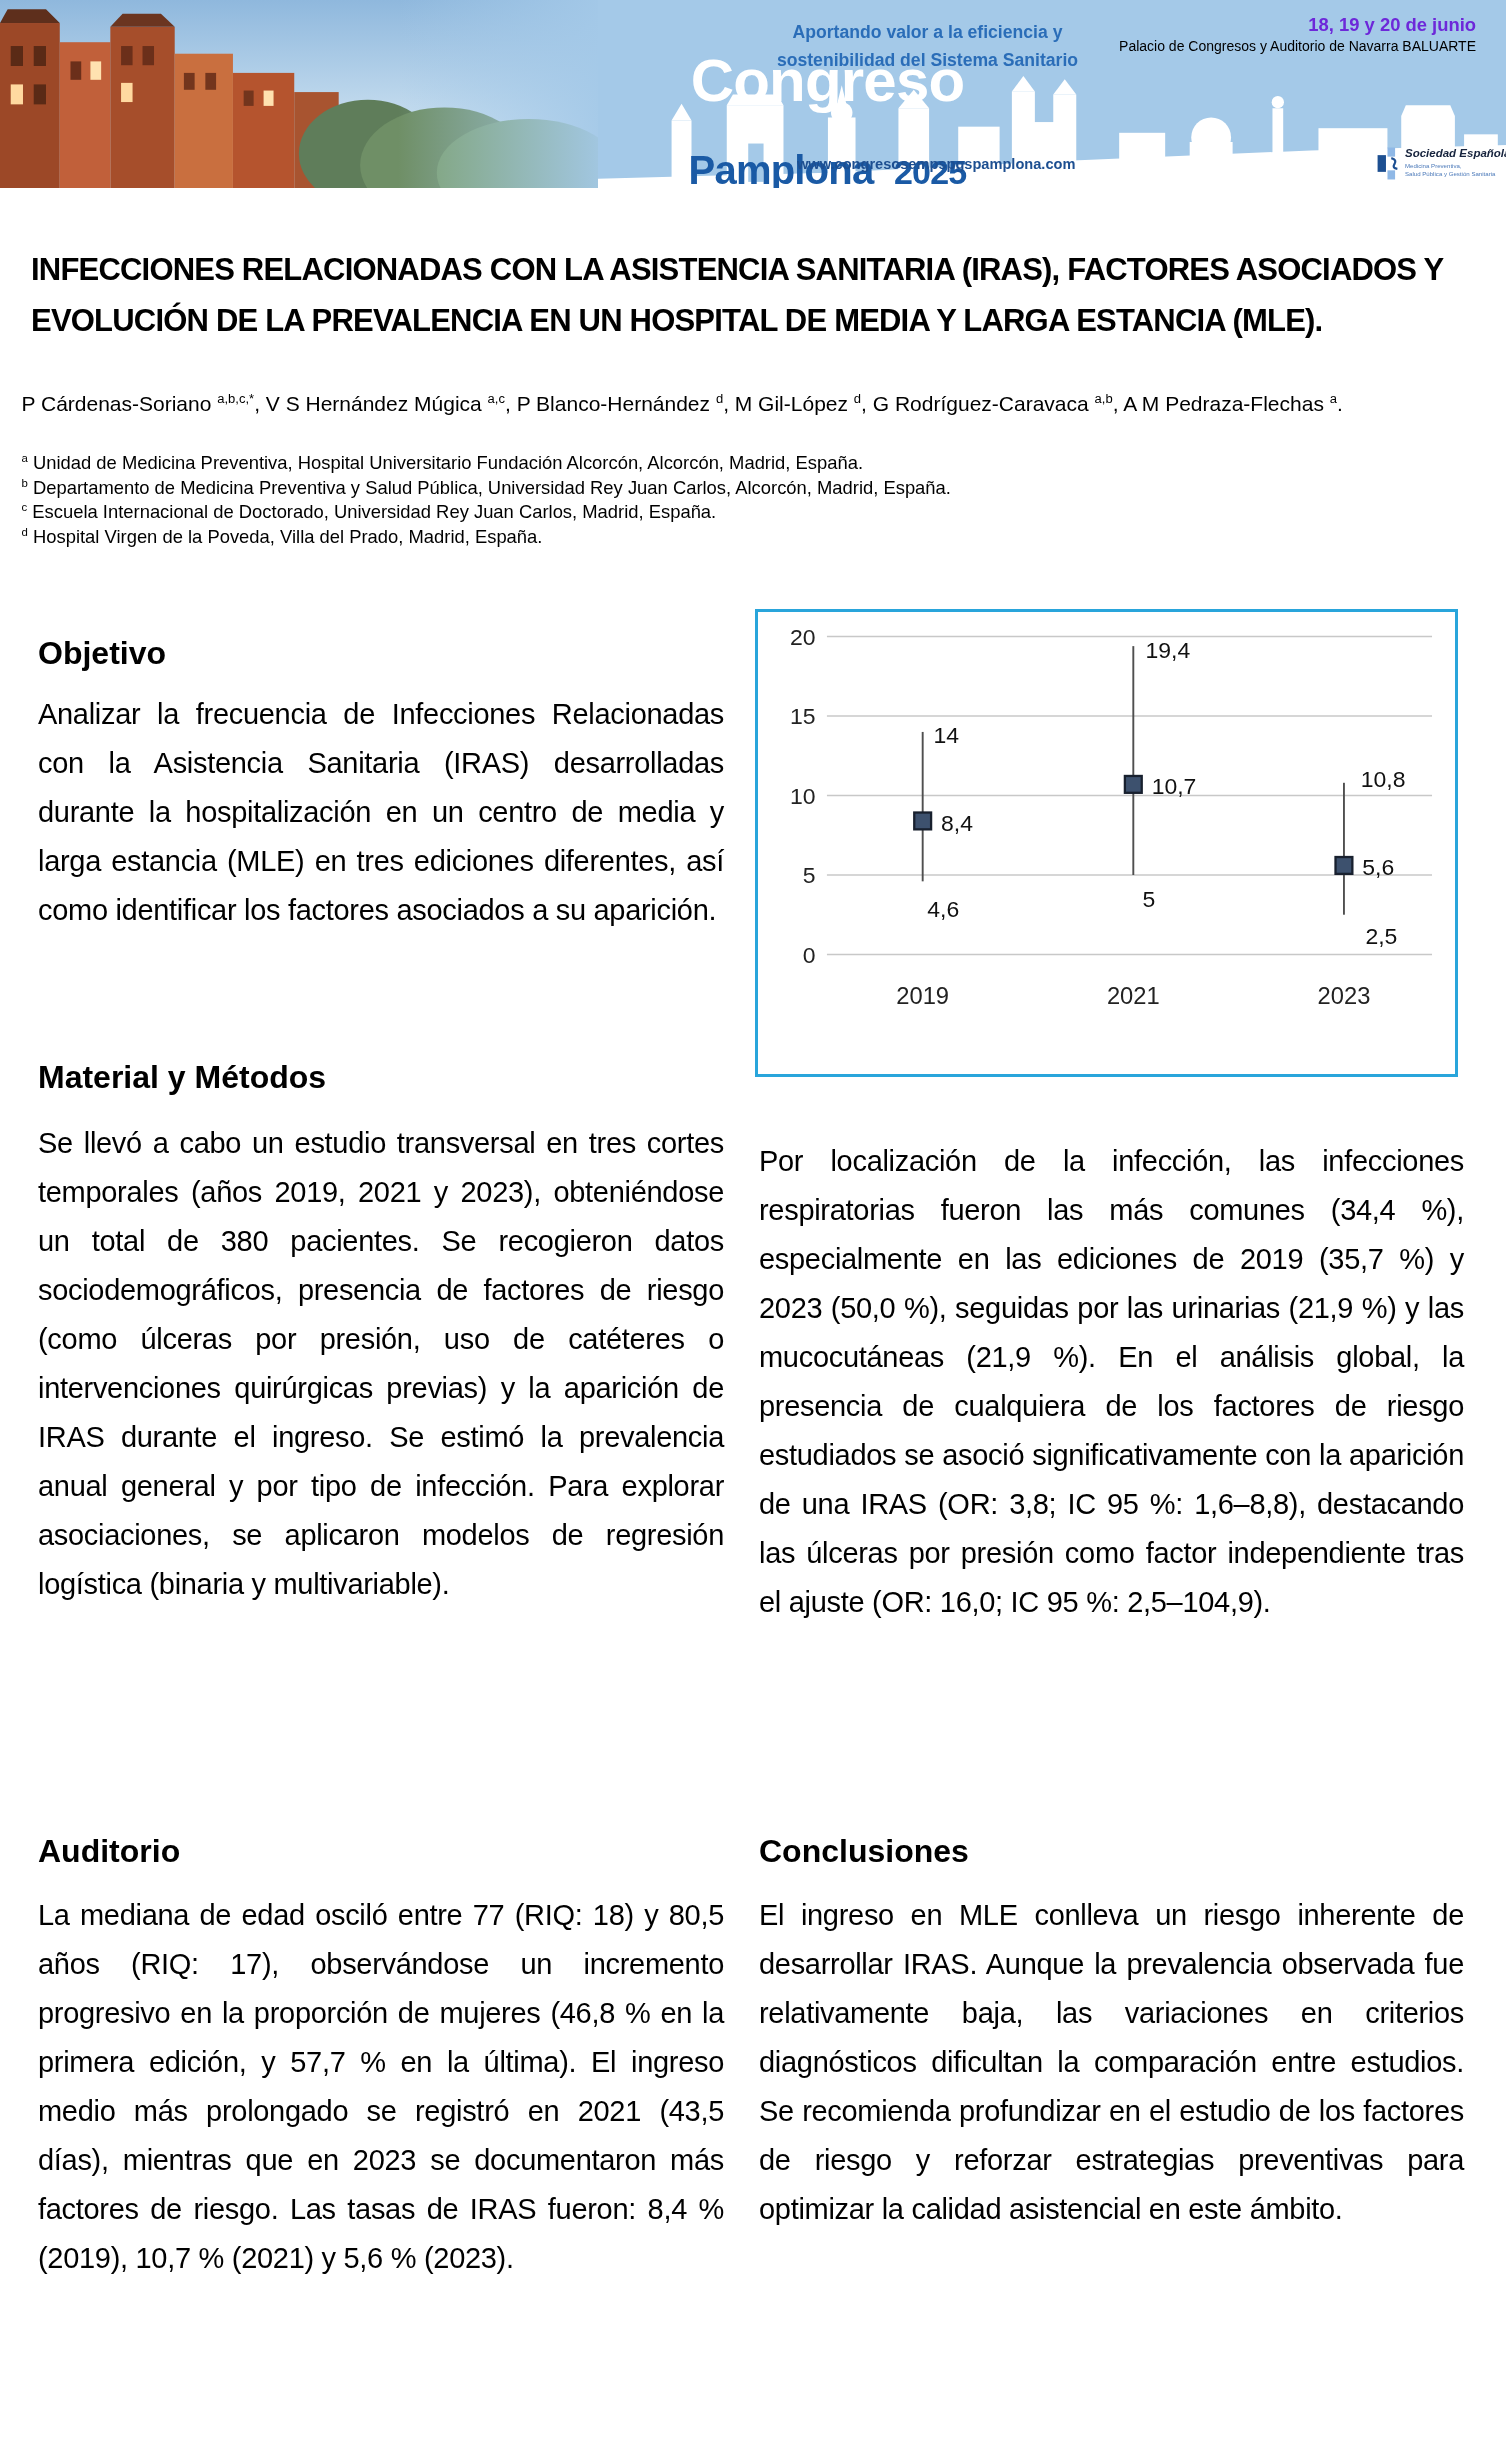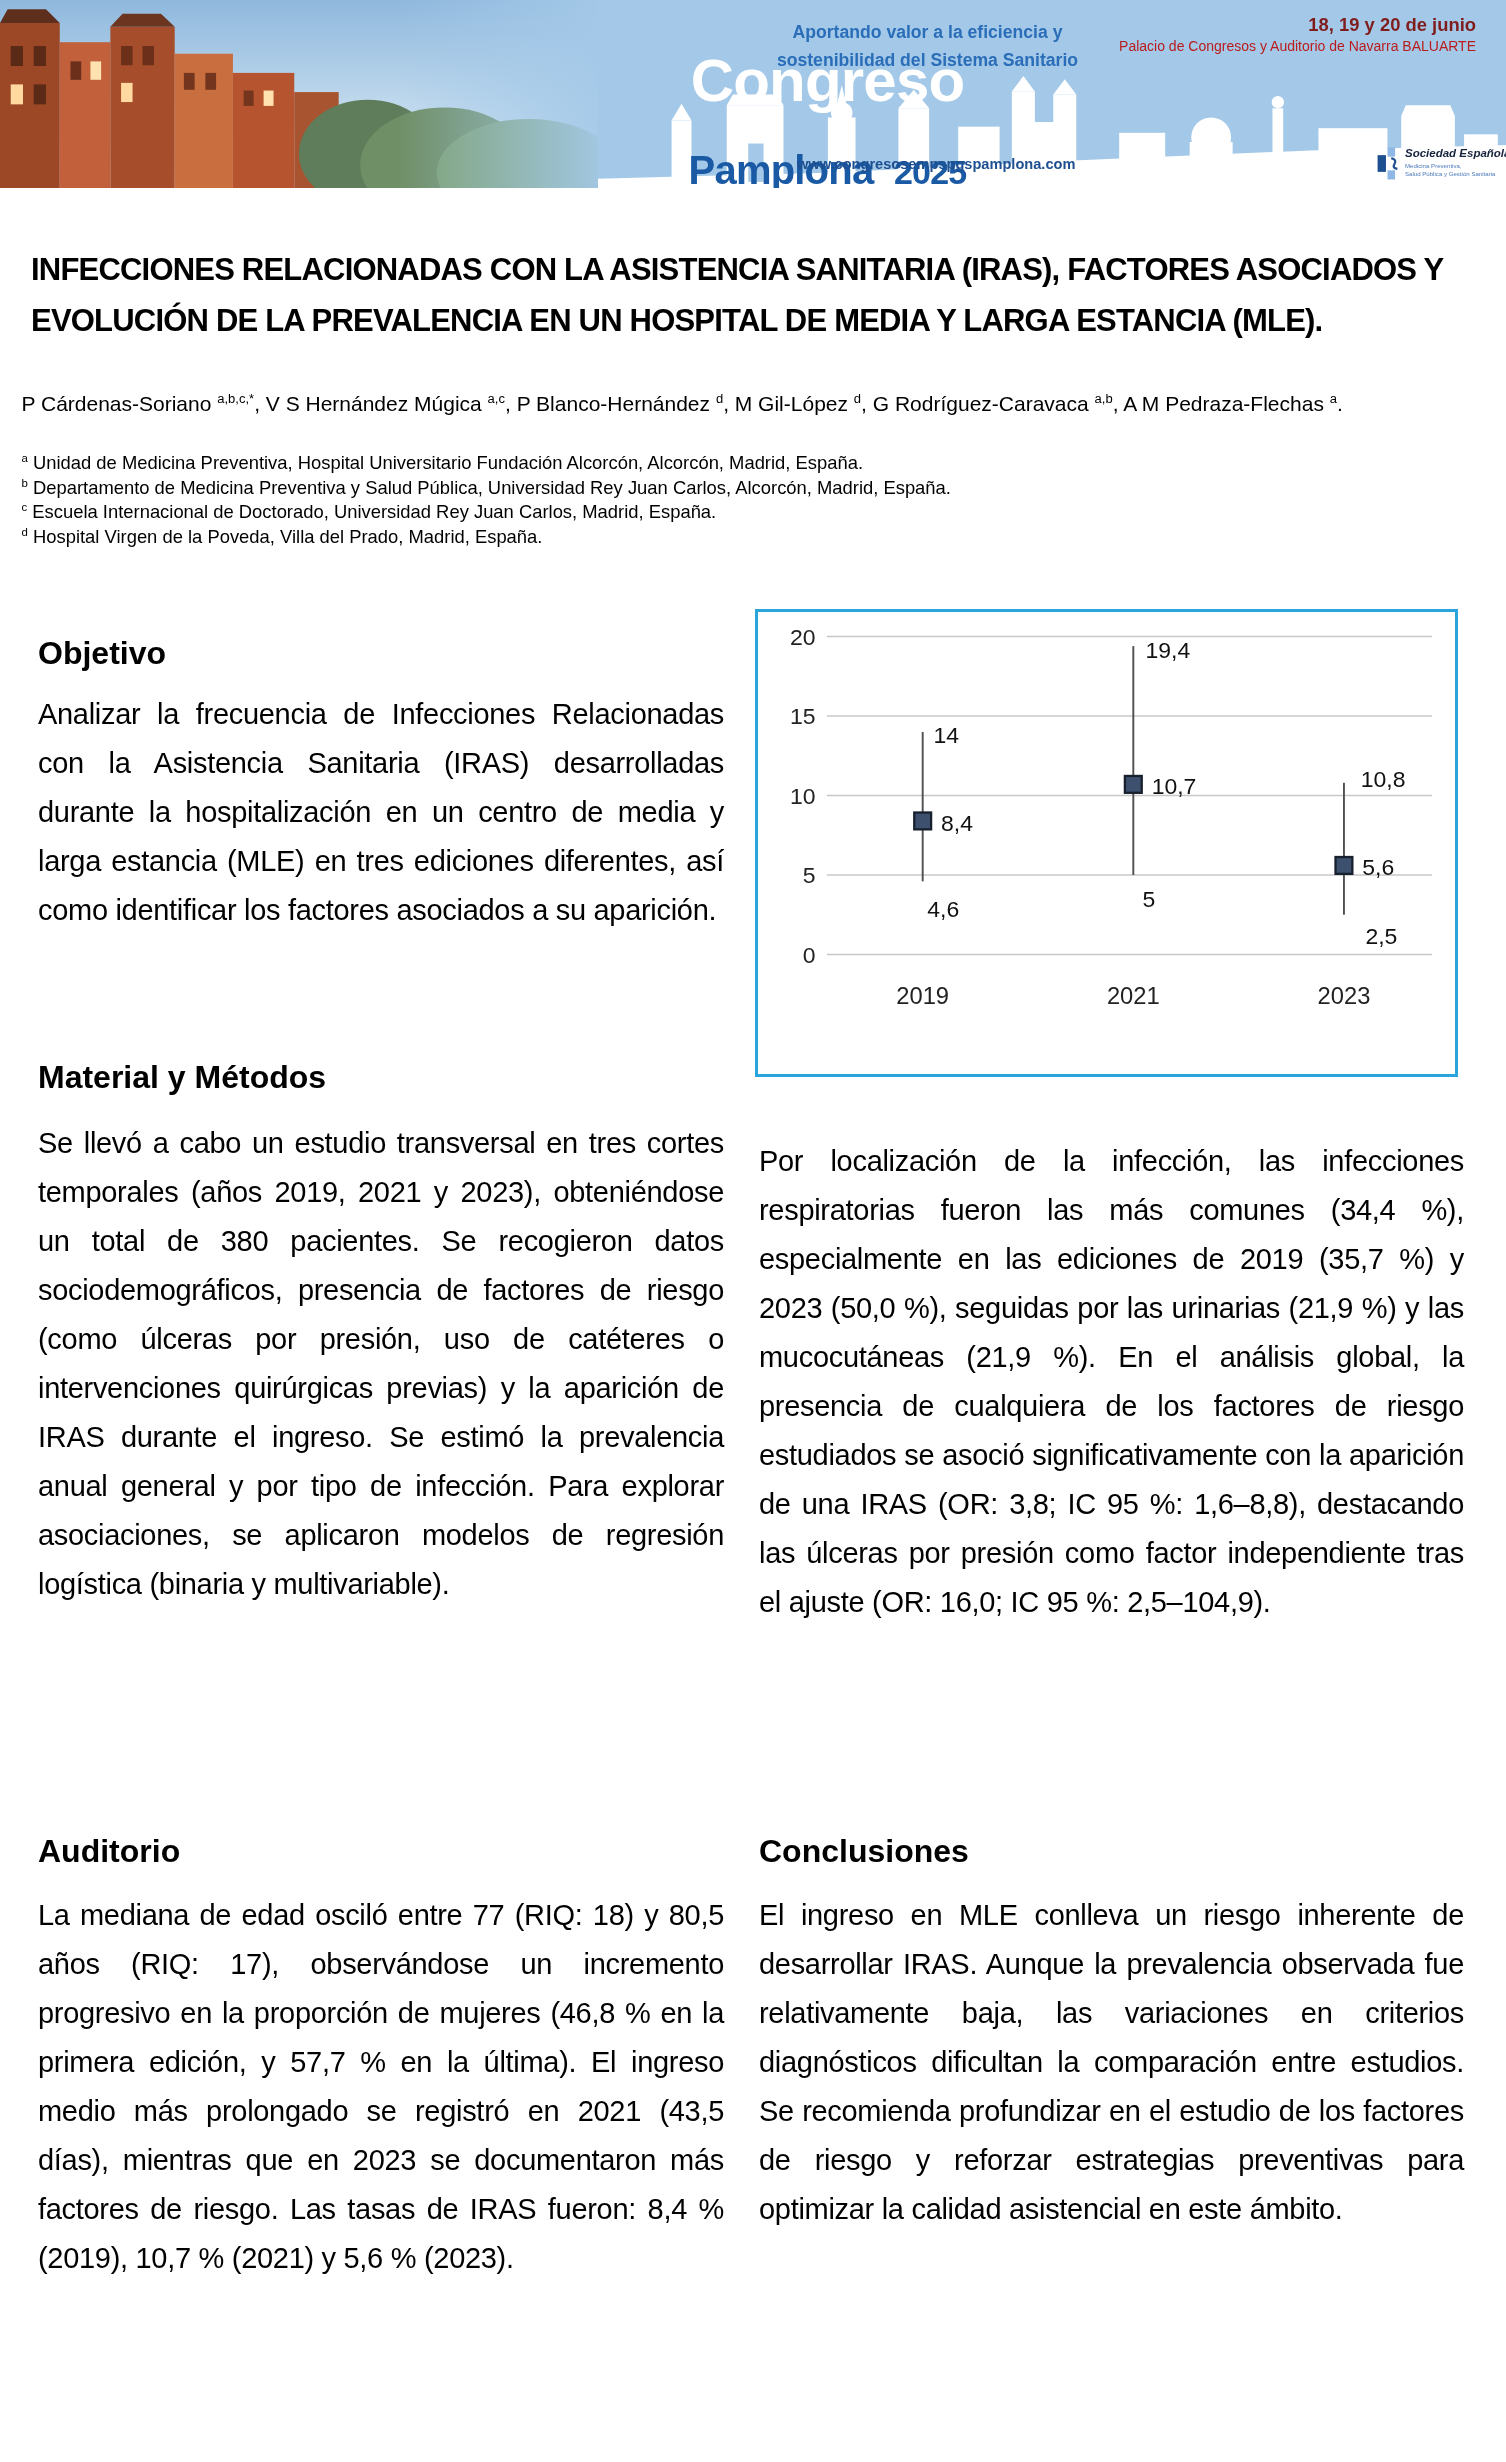--- a/index.html
+++ b/index.html
@@ -12,22 +12,22 @@
   .skyline{position:absolute;left:0;bottom:0;width:909px;height:115px;}
   .congress-title{position:absolute;left:628px;top:0;width:399px;height:188px;text-align:center;line-height:1;}
   .ct-line{position:absolute;width:100%;font-weight:bold;letter-spacing:-0.8px;}
   .ct1{top:12.3px;font-size:41px;}
   .ct2{top:51px;font-size:60px;color:#ffffff;}
   .ct3{top:112px;font-size:40px;}
   .ct4{top:150px;font-size:40px;color:#1a5aa5;}
   .dk{color:#1a5aa5;} .wh{color:#ffffff;}
   .ct-year{font-size:34px;}
   .tagline{position:absolute;left:759px;top:18.4px;width:337px;text-align:center;color:#2a6db8;font-size:17.6px;line-height:28px;font-weight:bold;}
-  .banner-dates{position:absolute;right:31px;top:14px;width:536px;text-align:right;color:#7f1d1d;font-size:18.4px;font-weight:bold;}
-  .banner-venue{position:absolute;right:31px;top:38px;width:613px;text-align:right;color:#b91c1c;font-size:14px;}
+  .banner-dates{position:absolute;right:31px;top:14px;width:536px;text-align:right;color:#6d28d9;font-size:18.4px;font-weight:bold;}
+  .banner-venue{position:absolute;right:31px;top:38px;width:613px;text-align:right;color:#000000;font-size:14px;}
   .website{position:absolute;left:797px;top:156px;width:245px;text-align:center;color:#1d4f91;font-size:14.6px;font-weight:bold;}
   .society{position:absolute;left:1376px;top:144px;width:126px;height:40px;}
   .society-glyph{position:absolute;left:0;top:1.5px;width:26px;height:35px;}
   .society-name{position:absolute;left:29px;top:3.1px;font-size:11.5px;font-weight:bold;font-style:italic;color:#16233d;white-space:nowrap;}
   .society-sub{position:absolute;left:29px;font-size:6.1px;color:#4b79b9;white-space:nowrap;}
   .society-sub1{top:18.4px;} .society-sub2{top:26px;}
 
   
   .poster-title{position:absolute;left:31px;top:244px;width:1445px;text-align:left;font-size:31px;font-weight:bold;letter-spacing:-0.8px;line-height:51px;}
   .authors{position:absolute;left:21.5px;top:391px;width:1464px;font-size:21px;line-height:26px;}

